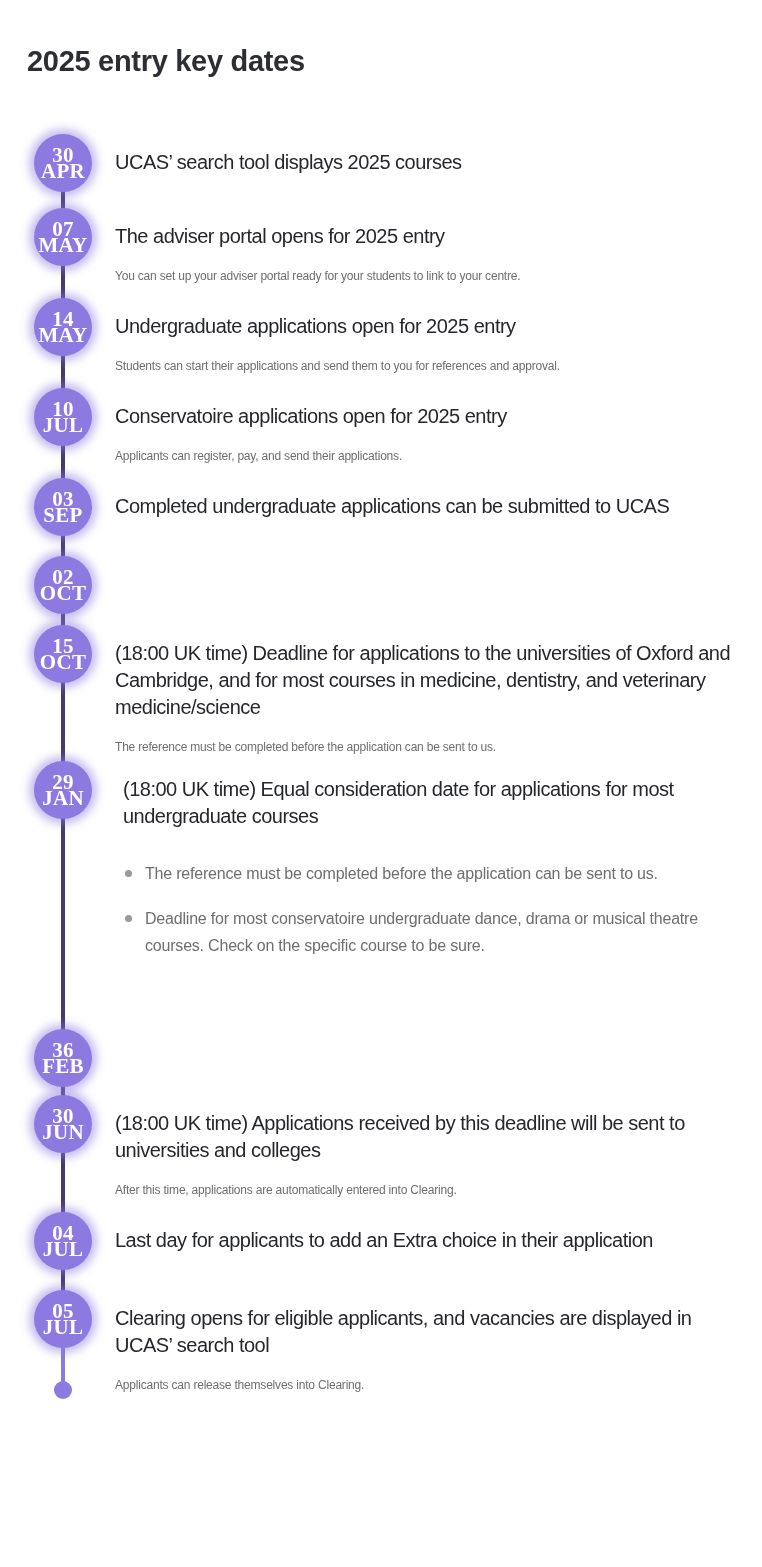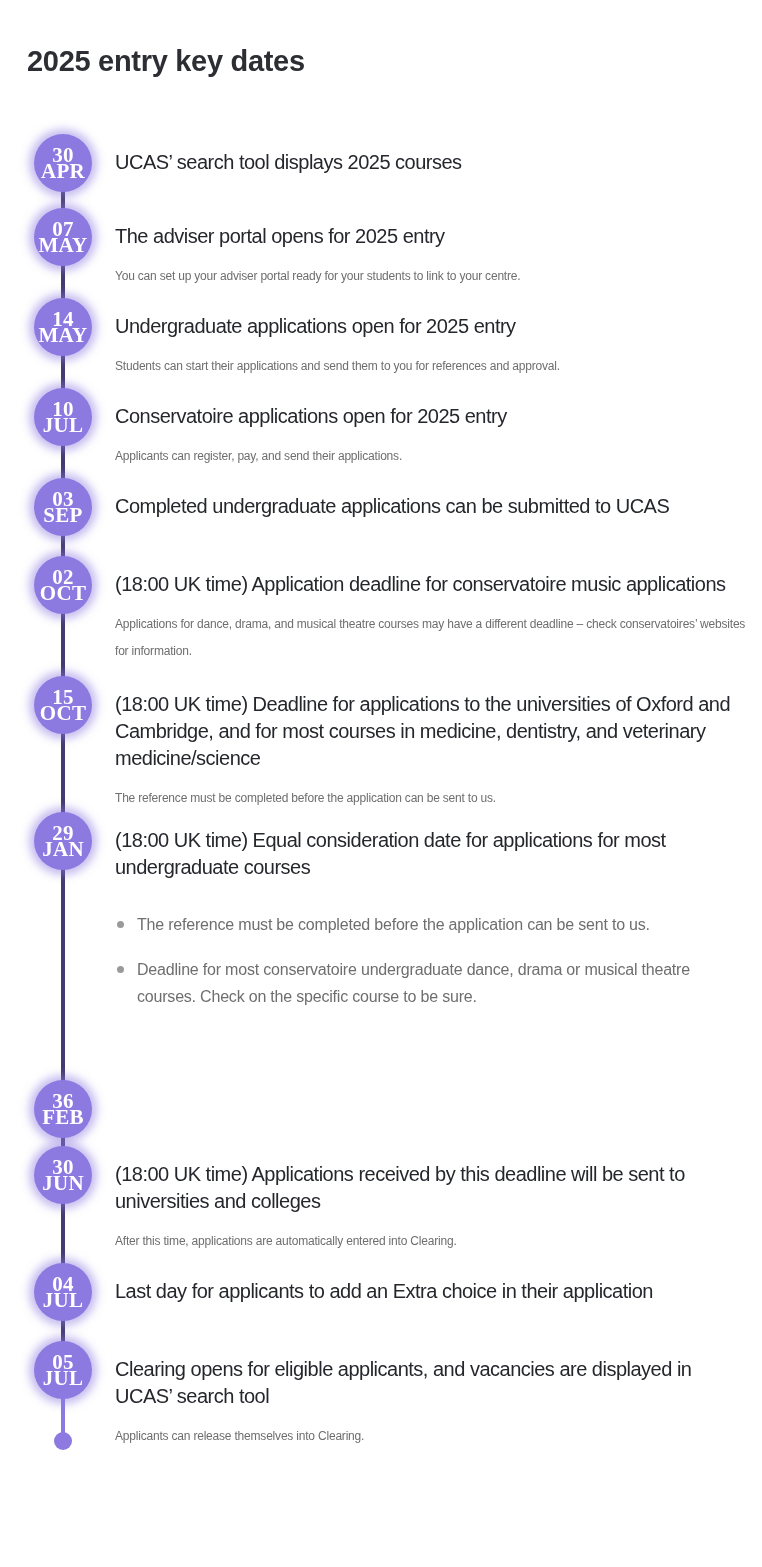--- a/index.html
+++ b/index.html
@@ -56,21 +56,21 @@
     display: flex;
     align-items: flex-start;
     position: relative;
     z-index: 1;
     margin: 0 0 8px 7px;
   }
   .mb0  { margin-bottom: 0; }
   .mb16 { margin-bottom: 16px; }
   .mb18 { margin-bottom: 11px; }
   .mb20 { margin-bottom: 20px; }
-  .mb52 { margin-bottom: 52px; }
+  .mb52 { margin-bottom: 52px; gap: 8px; }
 
   .badge {
     width: 58px;
     height: 58px;
     border-radius: 50%;
     background: #8c7ae1;
     box-shadow: 0 0 9px 5px rgba(141, 123, 226, 0.5);
     display: flex;
     flex-direction: column;
     align-items: center;
@@ -191,24 +191,20 @@
       <div class="content">
         <h2 class="heading">Completed undergraduate applications can be submitted to UCAS</h2>
       </div>
     </div>
 
     <div class="item mb18">
       <div class="badge">
         <span class="day">02</span>
         <span class="month">OCT</span>
       </div>
-      <div class="content">
-        <h2 class="heading">(18:00 UK time) Application deadline for conservatoire music applications</h2>
-        <p class="desc">Applications for dance, drama, and musical theatre courses may have a different deadline – check conservatoires’ websites for information.</p>
-      </div>
     </div>
 
     <div class="item mb0">
       <div class="badge">
         <span class="day">15</span>
         <span class="month">OCT</span>
       </div>
       <div class="content">
         <h2 class="heading">(18:00 UK time) Deadline for applications to the universities of Oxford and Cambridge, and for most courses in medicine, dentistry, and veterinary medicine/science</h2>
         <p class="desc">The reference must be completed before the application can be sent to us.</p>

